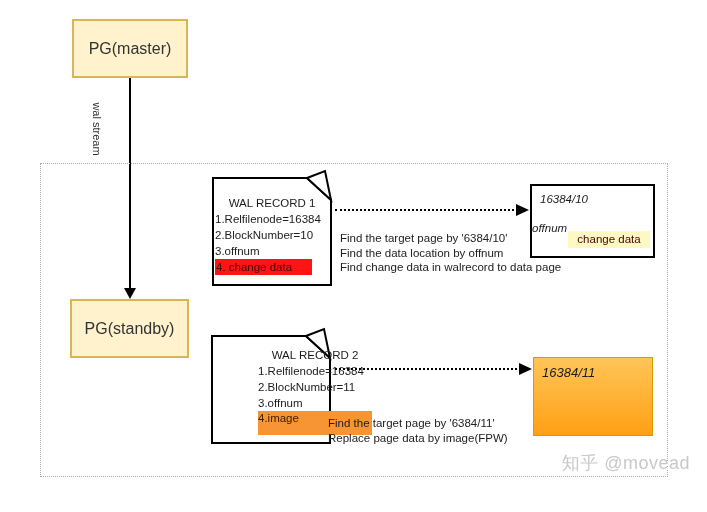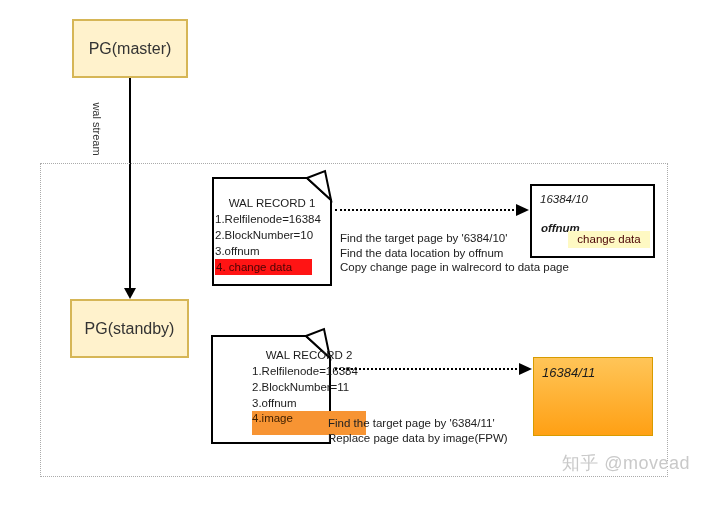--- a/index.html
+++ b/index.html
@@ -98,34 +98,34 @@
     <div>3.offnum</div>
     <div class="hl-red">4. change data</div>
   </div>
 
   <div class="dotted-line abs" style="left:335px;top:209px;width:183px;"></div>
   <div class="arrow-right abs" style="left:516px;top:204px;"></div>
 
   <div class="steps abs" style="left:340px;top:231px;">
     <div>Find the target page by '6384/10'</div>
     <div>Find the data location by offnum</div>
-    <div>Copy change page in walrecord to data page</div>
+    <div>Find change data in walrecord to data page</div>
   </div>
 
   <div class="page-box abs" style="left:530px;top:184px;width:125px;height:74px;">
     <div class="page-title">16384/10</div>
-    <div class="page-offnum abs" style="left:9px;top:36px;font-weight:bold;">offnum</div>
+    <div class="page-offnum abs" style="left:0;top:36px;">offnum</div>
     <div class="page-hl abs" style="left:36px;top:45px;width:82px;height:17px;">change data</div>
   </div>
 
   <svg class="abs" style="left:211px;top:327px;" width="122" height="118" viewBox="0 0 122 118">
     <path d="M1,9 L95,9 L119,31 L119,116 L1,116 Z" fill="#ffffff" stroke="#000000" stroke-width="2"></path>
     <path d="M95,9 L113,2 L119,31 Z" fill="#ffffff" stroke="#000000" stroke-width="2"></path>
   </svg>
-  <div class="note-text abs" style="left:208px;top:347px;padding-left:44px;">
+  <div class="note-text abs" style="left:214px;top:347px;padding-left:44px;">
     <div class="note-title">WAL RECORD 2</div>
     <div>1.Relfilenode=16384</div>
     <div>2.BlockNumber=11</div>
     <div>3.offnum</div>
     <div class="hl-orange">4.image</div>
   </div>
 
   <div class="dotted-line abs" style="left:335px;top:368px;width:186px;"></div>
   <div class="arrow-right abs" style="left:519px;top:363px;"></div>
 

